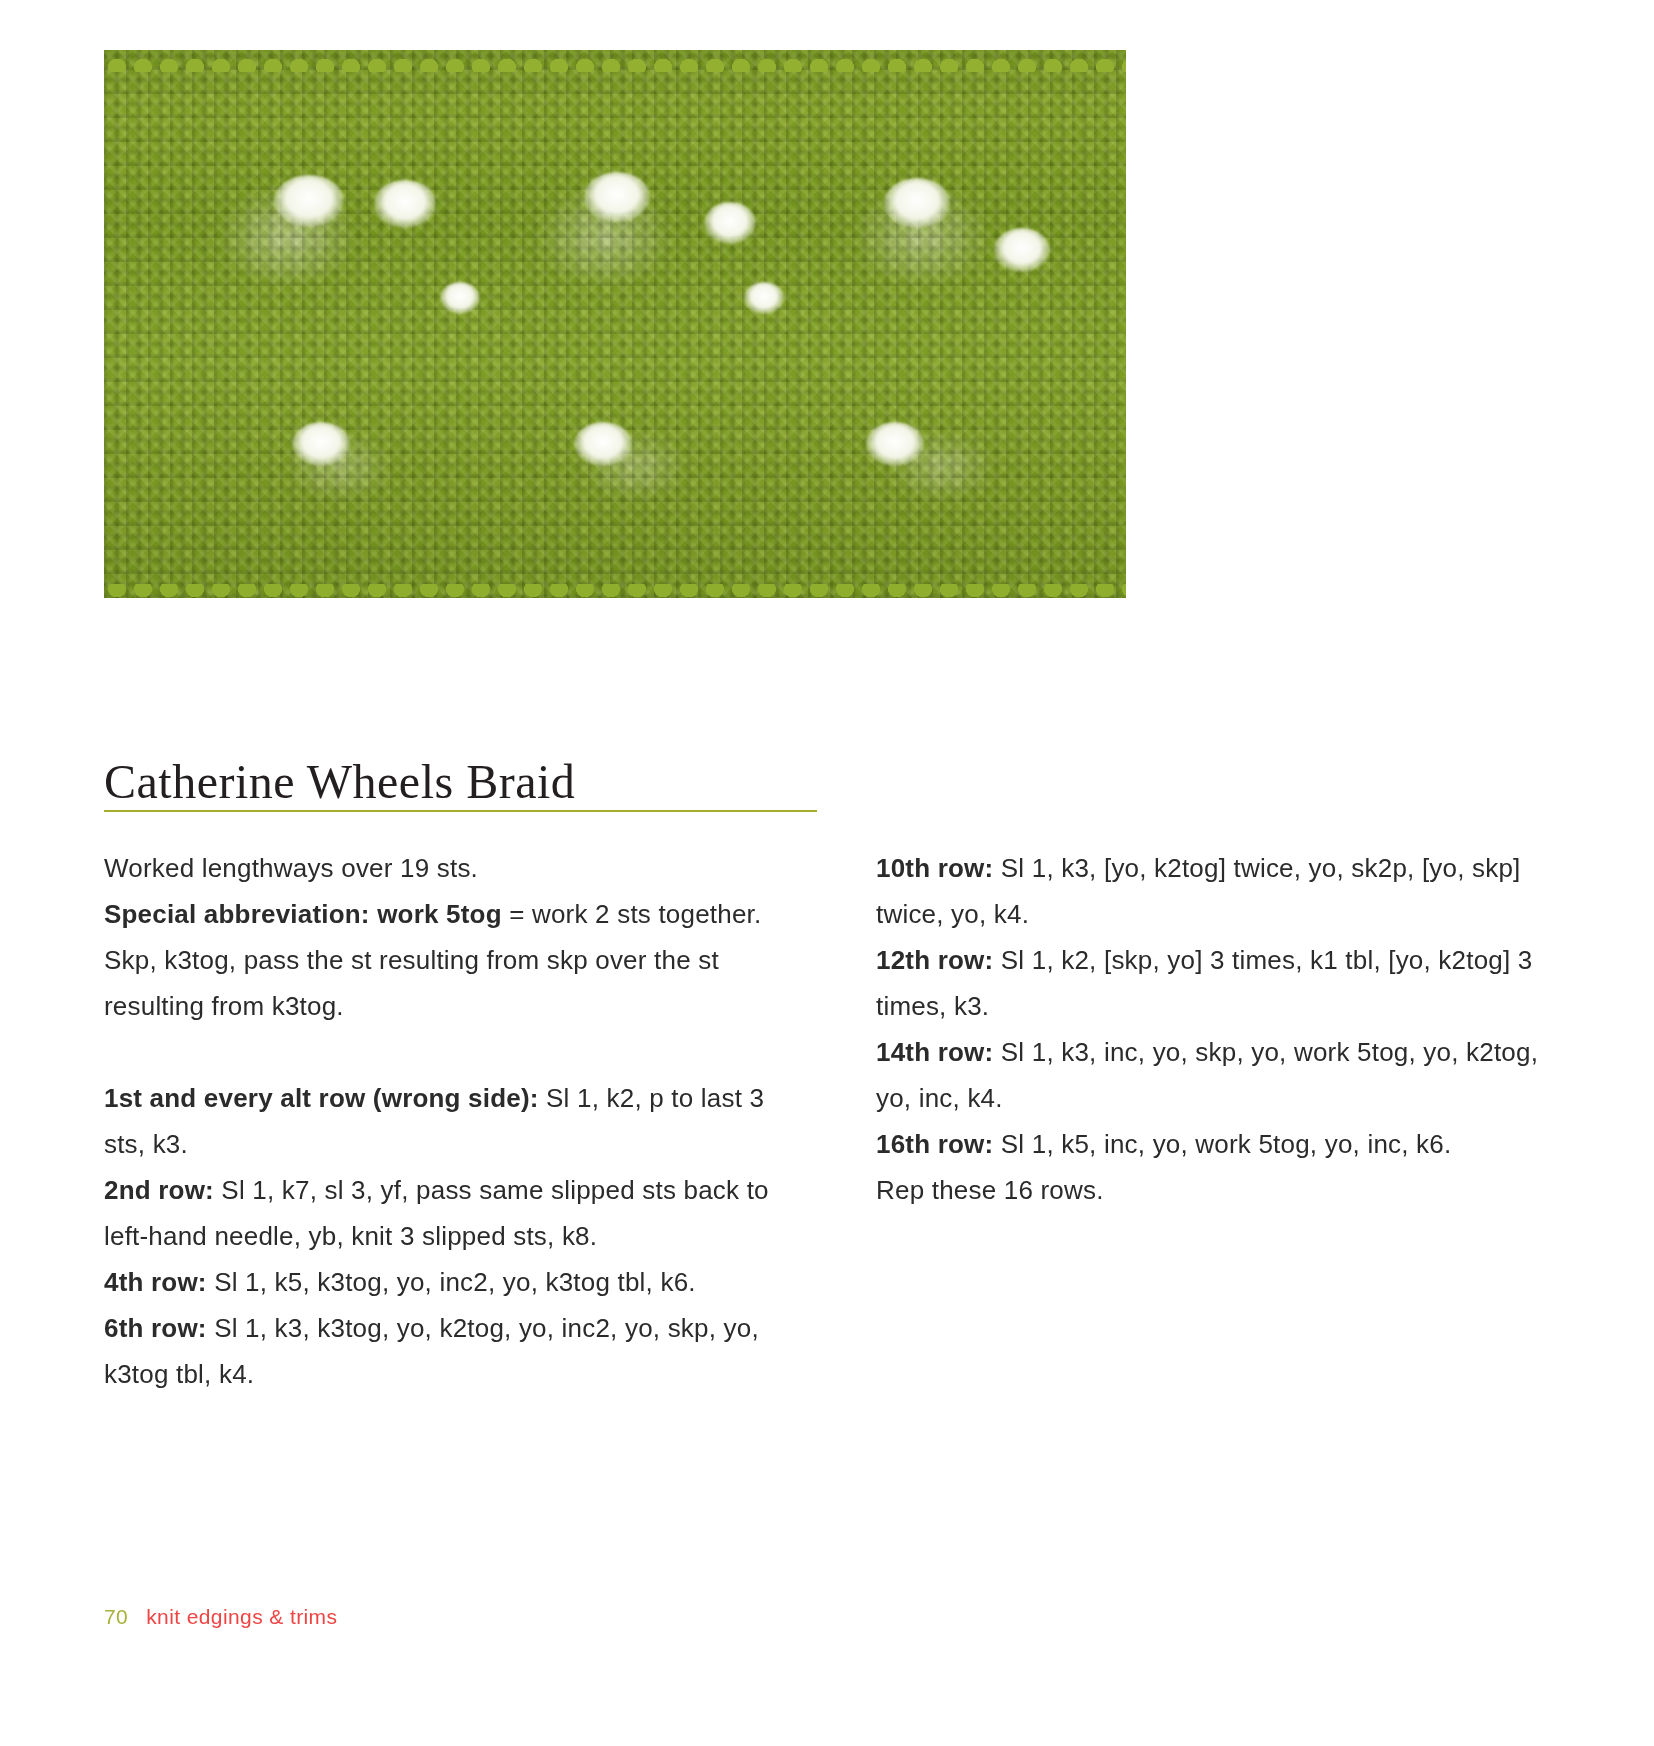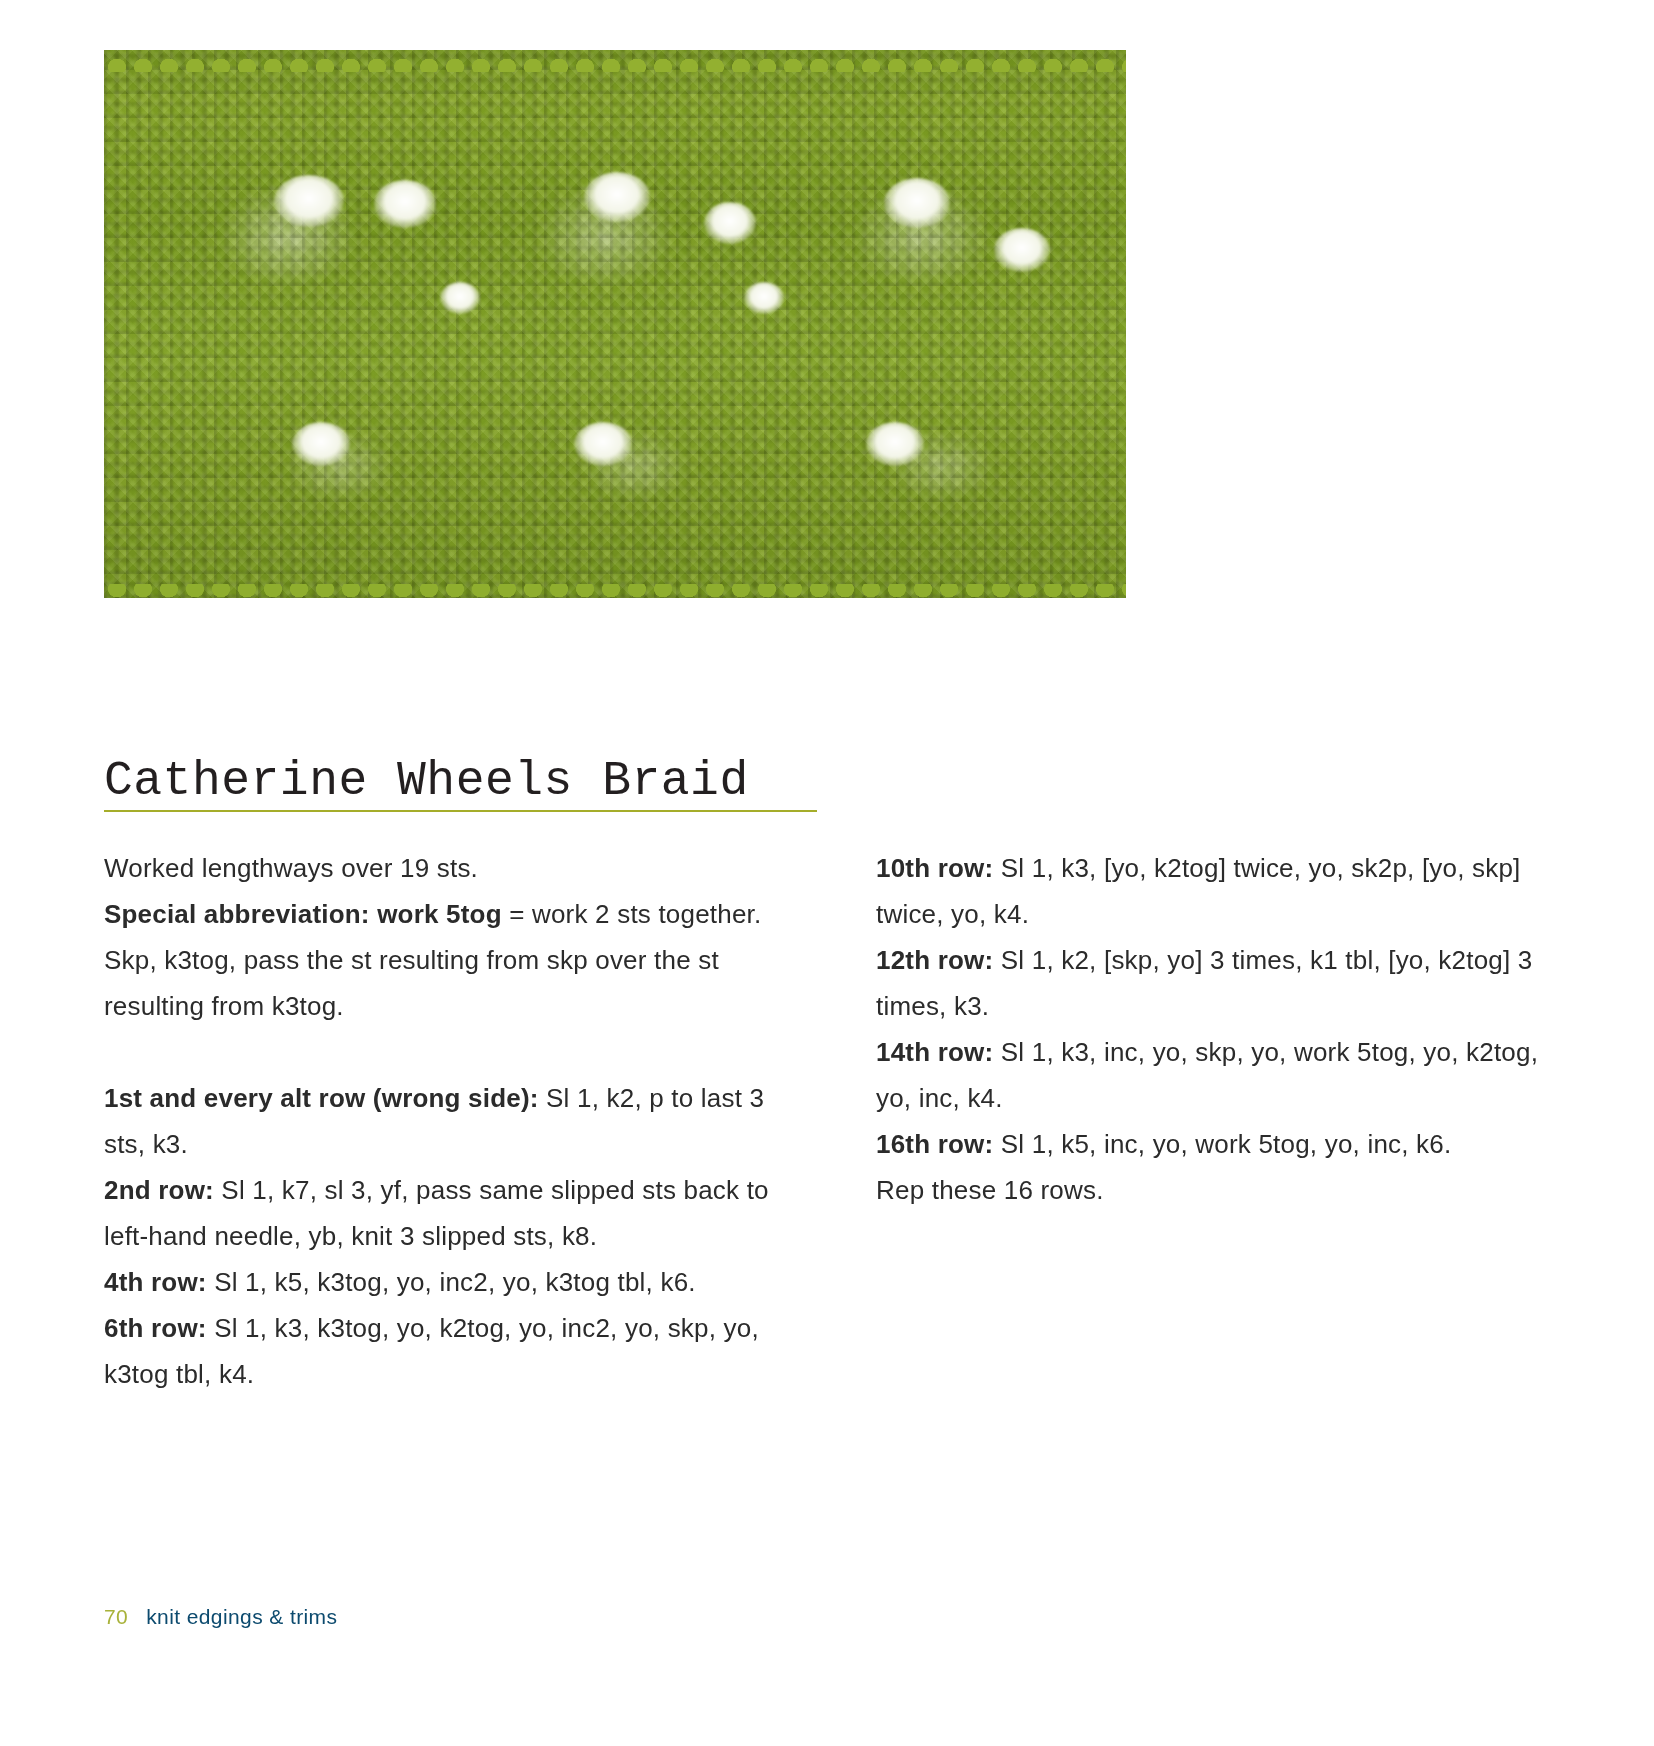--- a/index.html
+++ b/index.html
@@ -106,21 +106,21 @@
 
   
   .title {
     position: absolute;
     left: 104px;
     top: 722px;
     font-size: 48px;
     font-weight: 400;
     letter-spacing: 0.5px;
     color: #231f20;
-    font-family: Liberation Mono, monospace;
+    font-family: Liberation Serif, serif;
   }
   .rule {
     position: absolute;
     left: 104px;
     top: 810px;
     width: 713px;
     height: 2px;
     background: #a5ad2a;
   }
 
@@ -150,21 +150,21 @@
   
   .footer {
     position: absolute;
     left: 104px;
     top: 1605px;
     font-size: 21px;
     color: #8e9a2c;
     letter-spacing: 0.4px;
   }
   .footer .pagenum { color: #a8b23a; margin-right: 18px; }
-  .footer .ftext { color: #0c4a6e; margin-top: 6px; }
+  .footer .ftext { color: #ef4444; margin-top: 6px; }
 </style>
 </head>
 <body>
 
 <div class="page">
 
   <div class="swatch">
     <div class="swatch-inner">
       <div class="swatch-tex"></div>
       <div class="swatch-tex2"></div>

